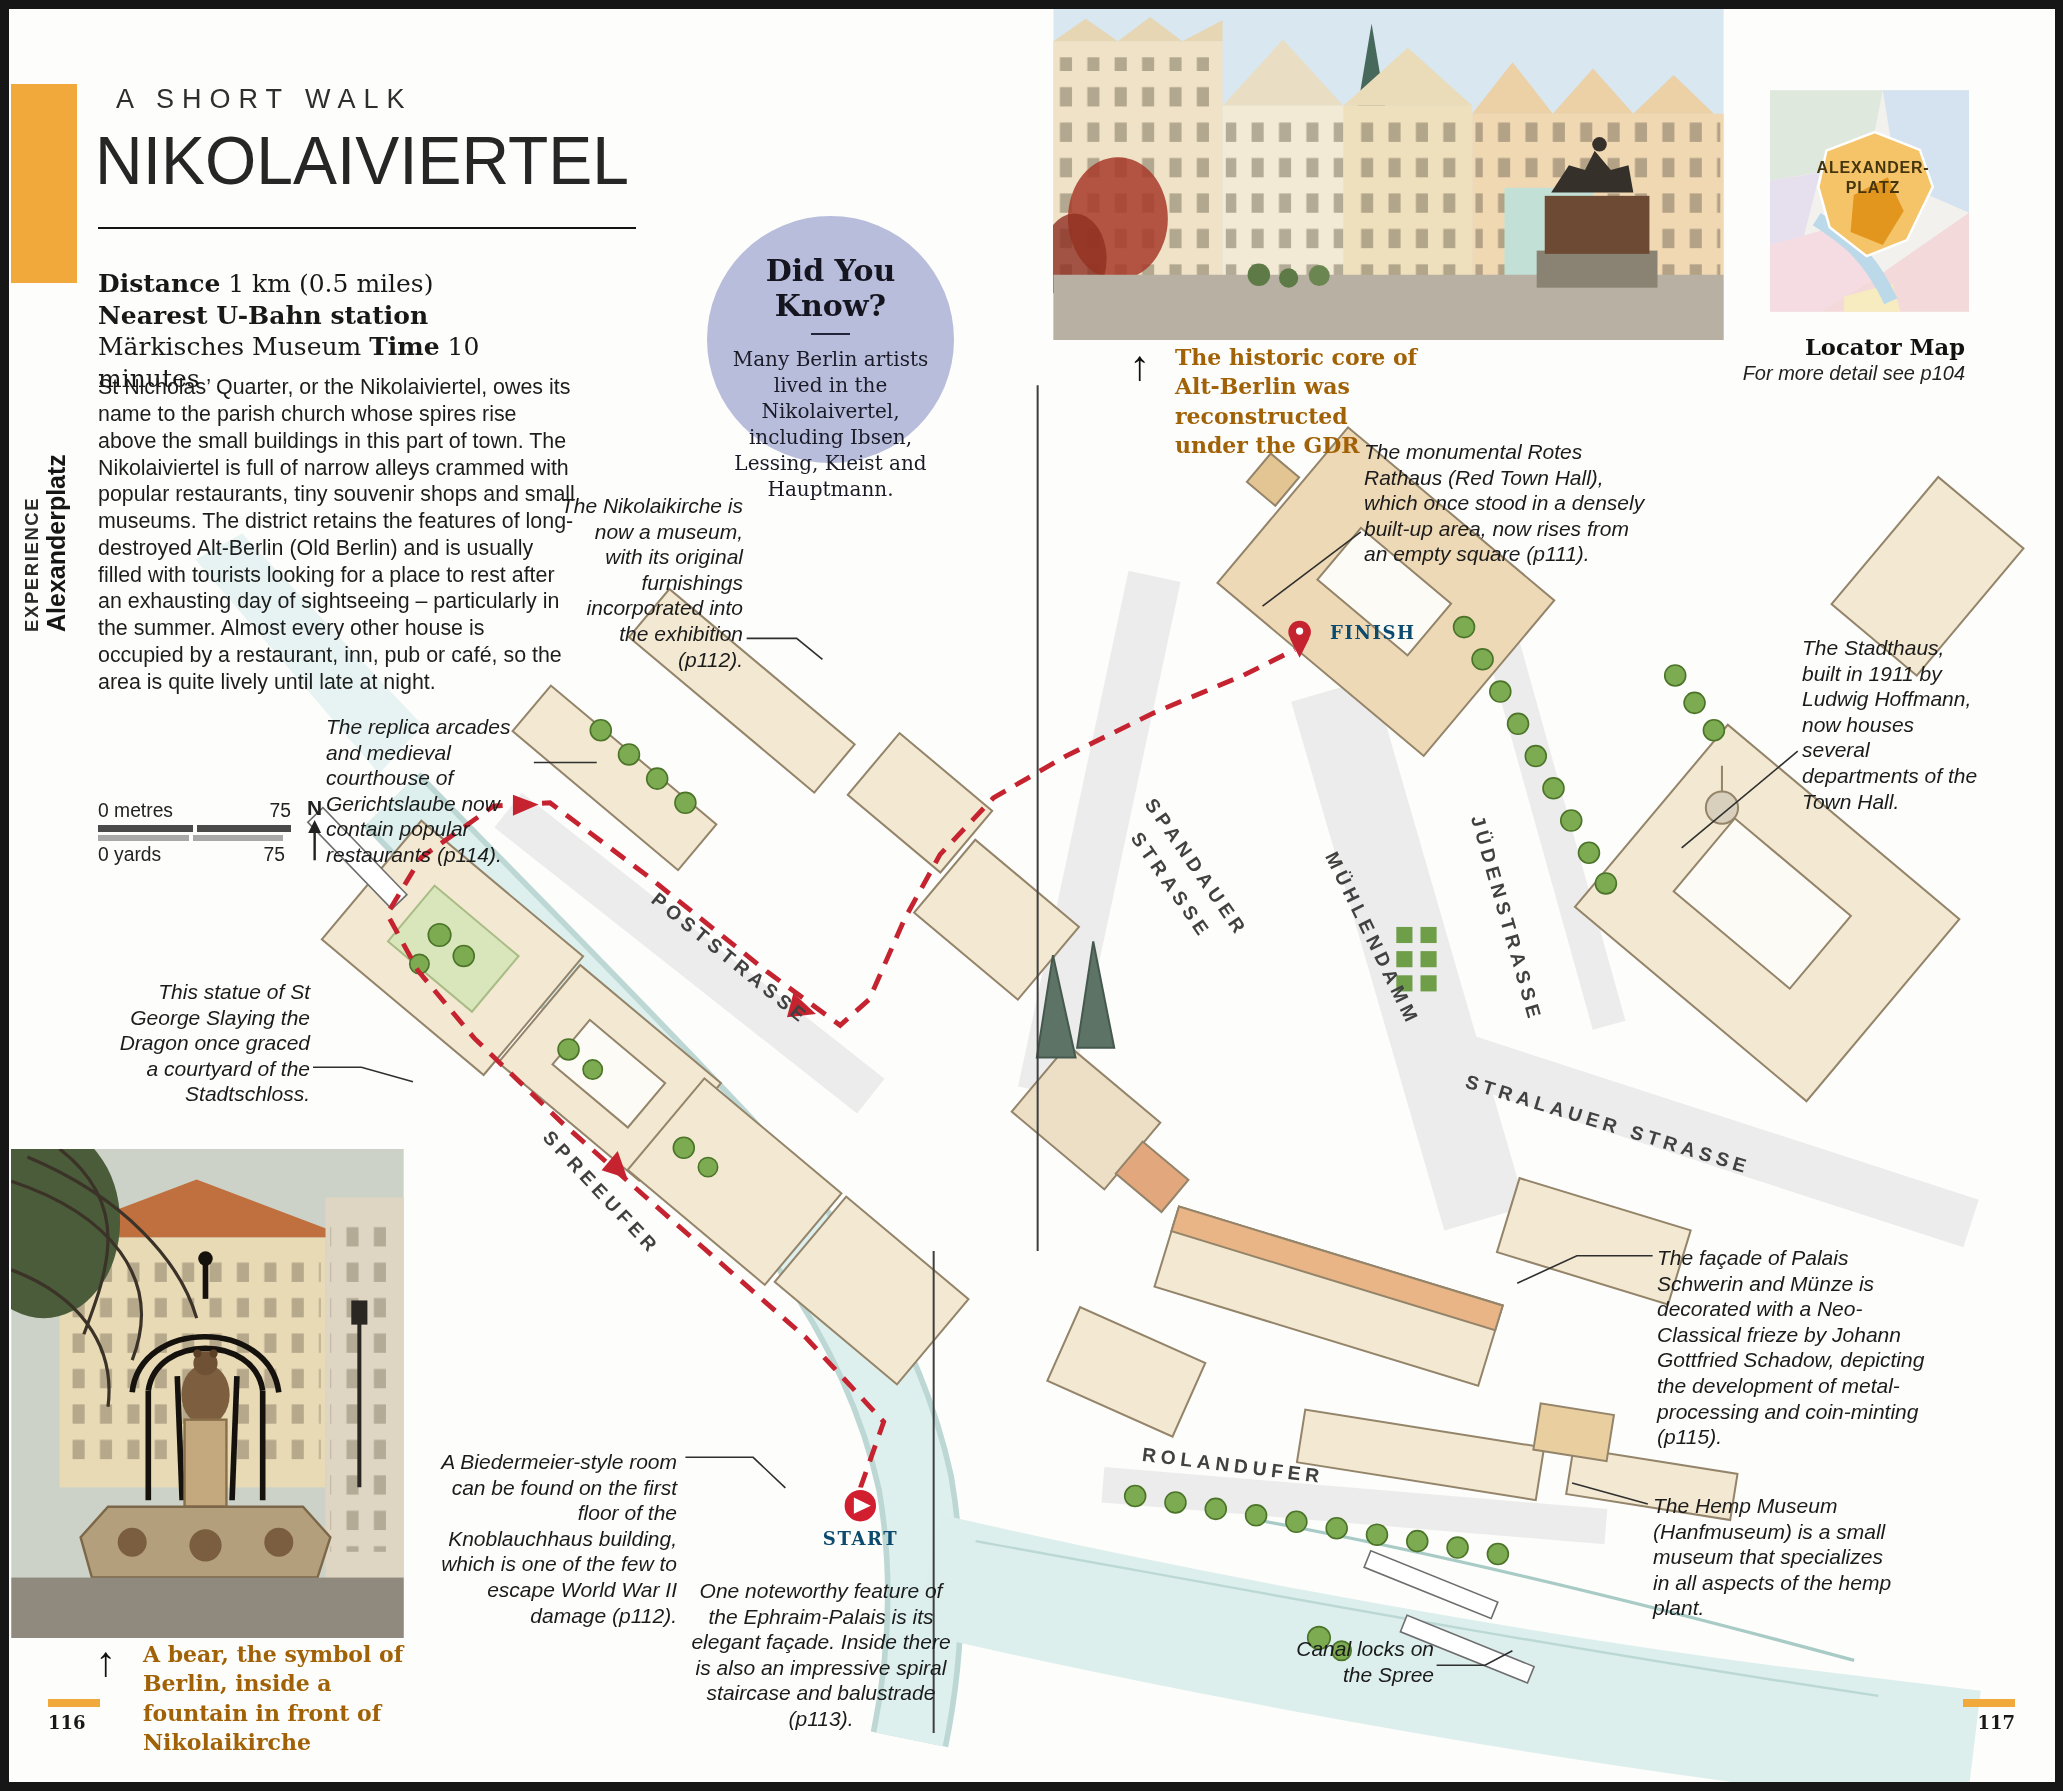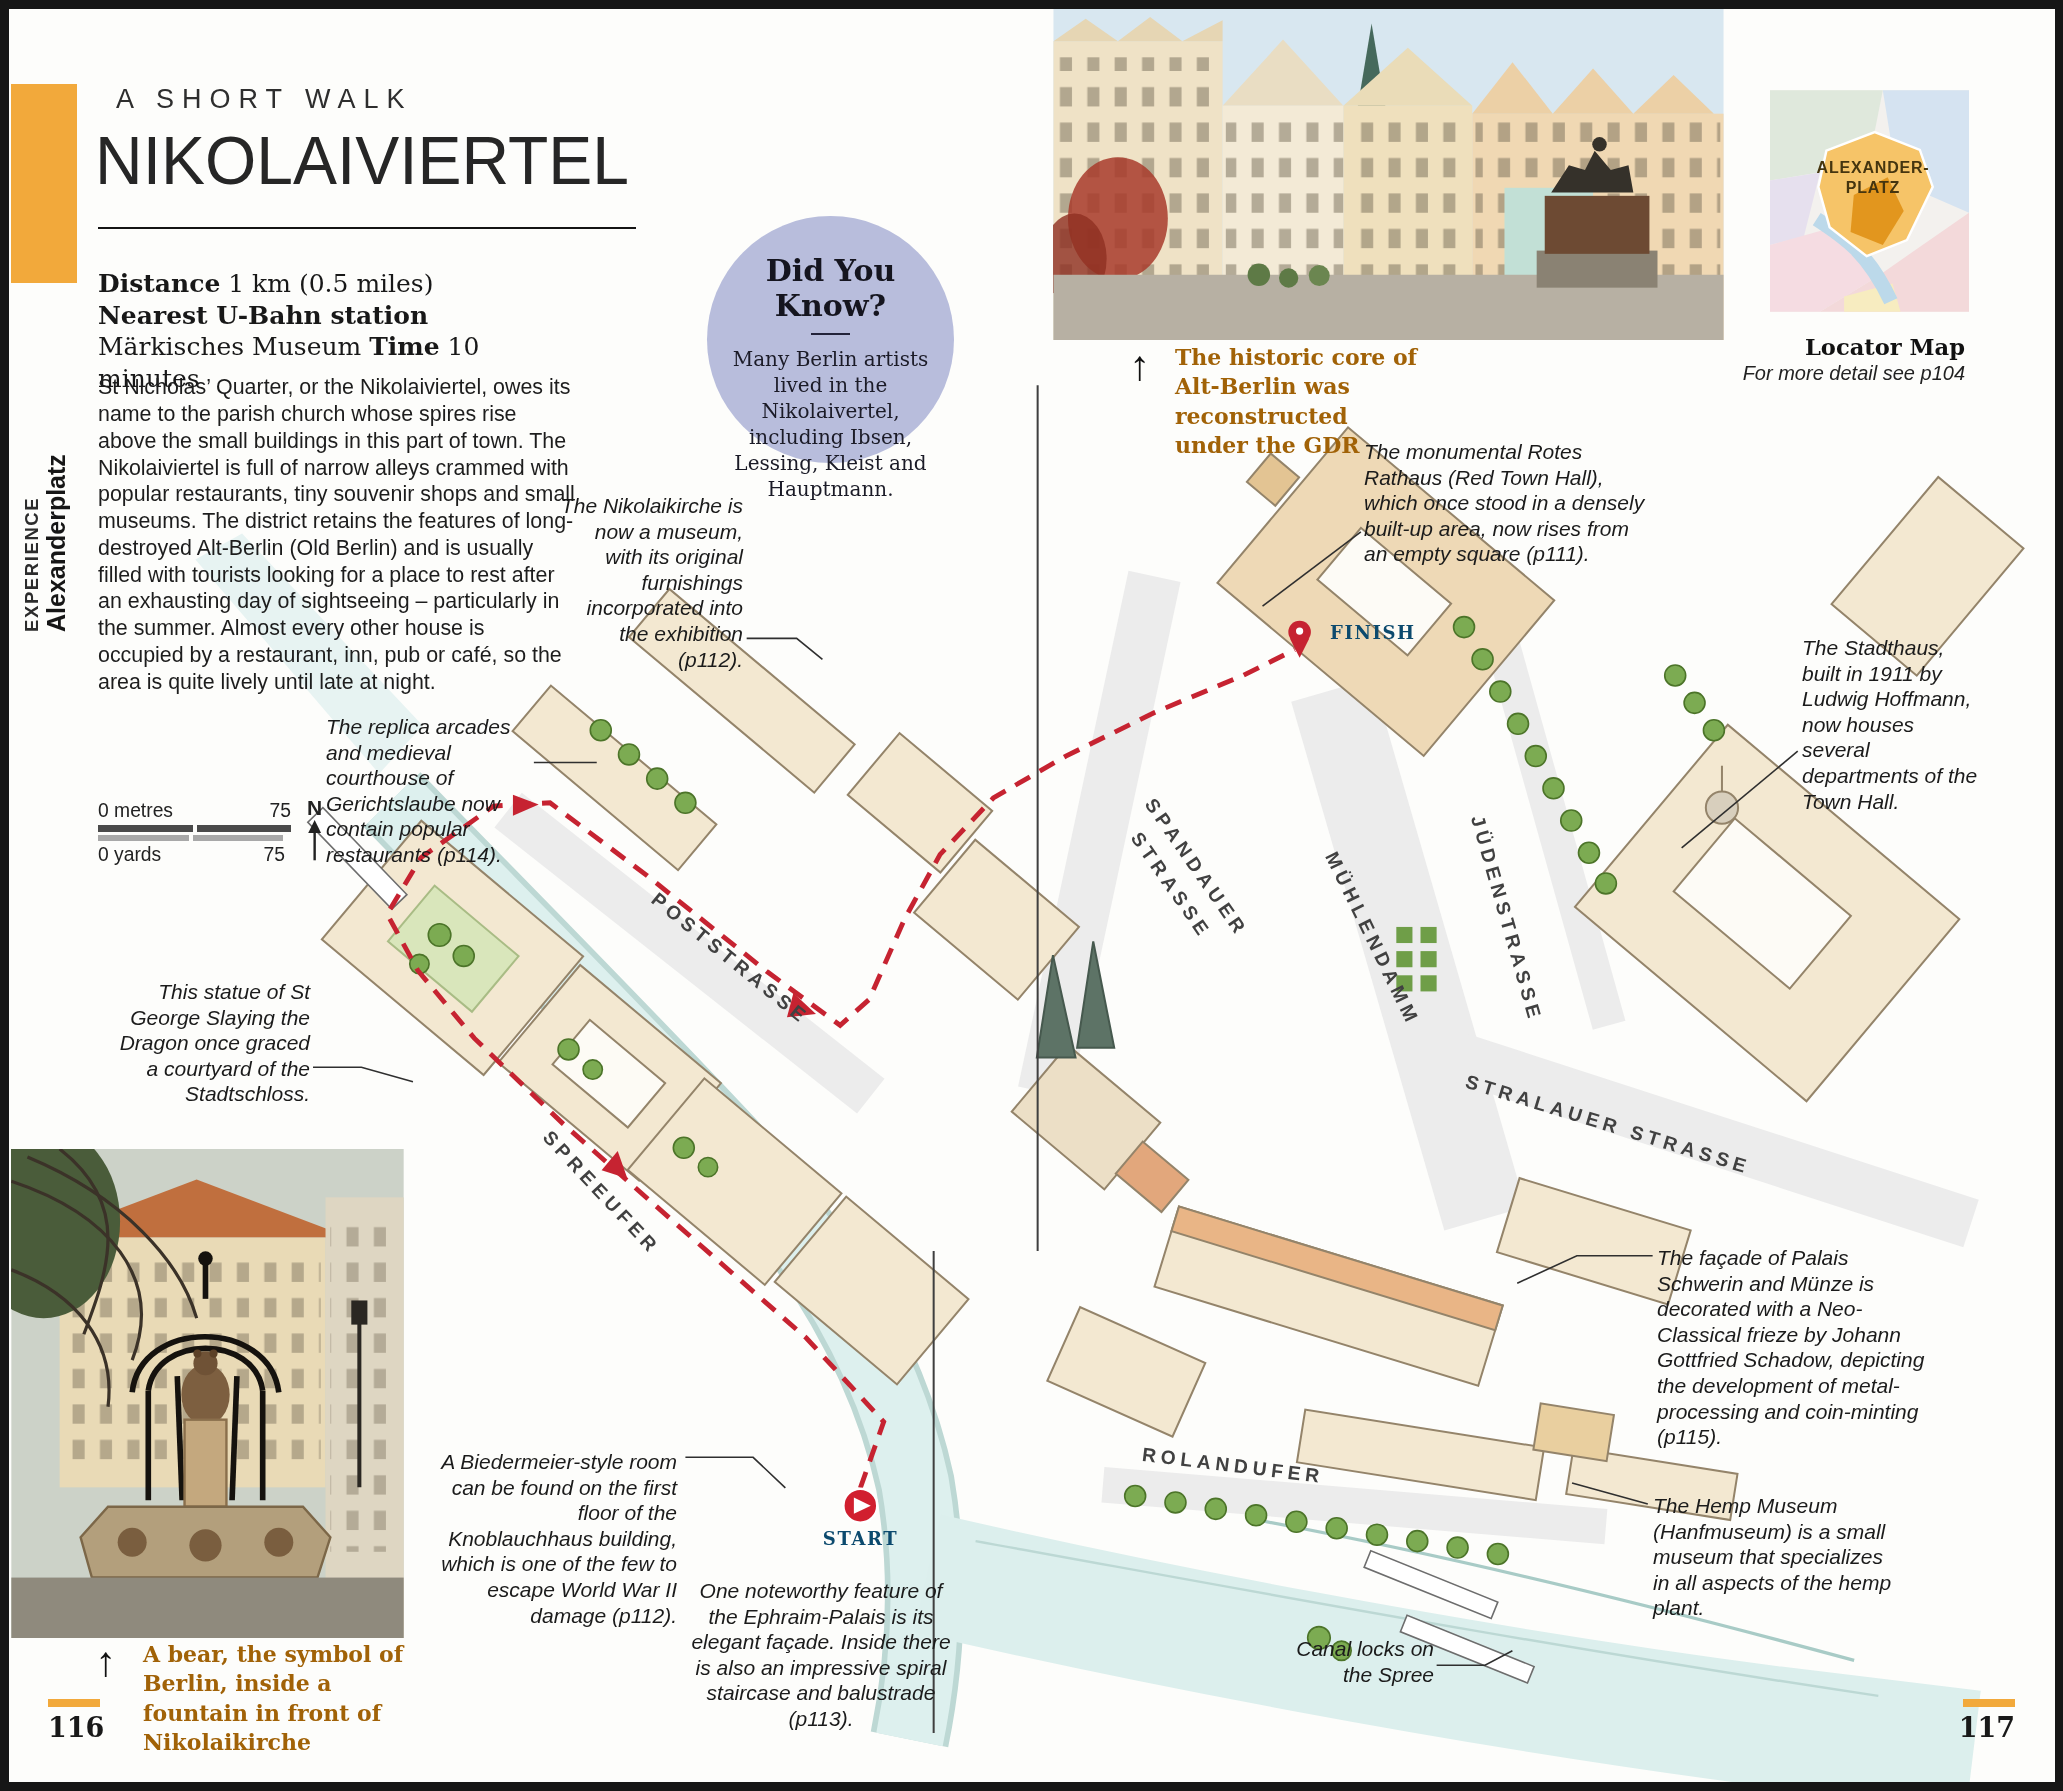--- a/index.html
+++ b/index.html
@@ -44,21 +44,21 @@
   .scale{left:98px;top:800px;width:193px;font-size:19.3px;color:#222;z-index:12;}
   .scale .row{display:flex;justify-content:space-between;gap:36px;}
   .bars{display:flex;gap:4px;margin:3.2px 0 2.4px;}
   .bars .seg{height:7.3px;background:#4a4a4a;flex:1;}
   .bars.light{margin:0 0 3.2px;width:185px;}
   .bars.light .seg{height:6.4px;background:#a8a8a8;}
   .north{left:305px;top:796px;text-align:center;z-index:12;}
   .north .n{font-size:21px;font-weight:700;color:#222;}
   
   .pgbar{width:52px;height:8px;background:var(--accent-orange,#f2a93b);}
-  .pgnum{font-family:"DejaVu Serif",serif;font-size:27px;font-weight:700;color:#191919;margin-top:4.8px;}
+  .pgnum{font-family:"DejaVu Serif",serif;font-size:18px;font-weight:700;color:#191919;margin-top:4.8px;}
   .photo{position:absolute;overflow:hidden;z-index:5;}
   svg{display:block;}
   .mapsvg{position:absolute;left:0;top:0;z-index:1;}
   .txt{z-index:12;}
 </style>
 </head>
 <body>
 
 <div class="canvas">
 

